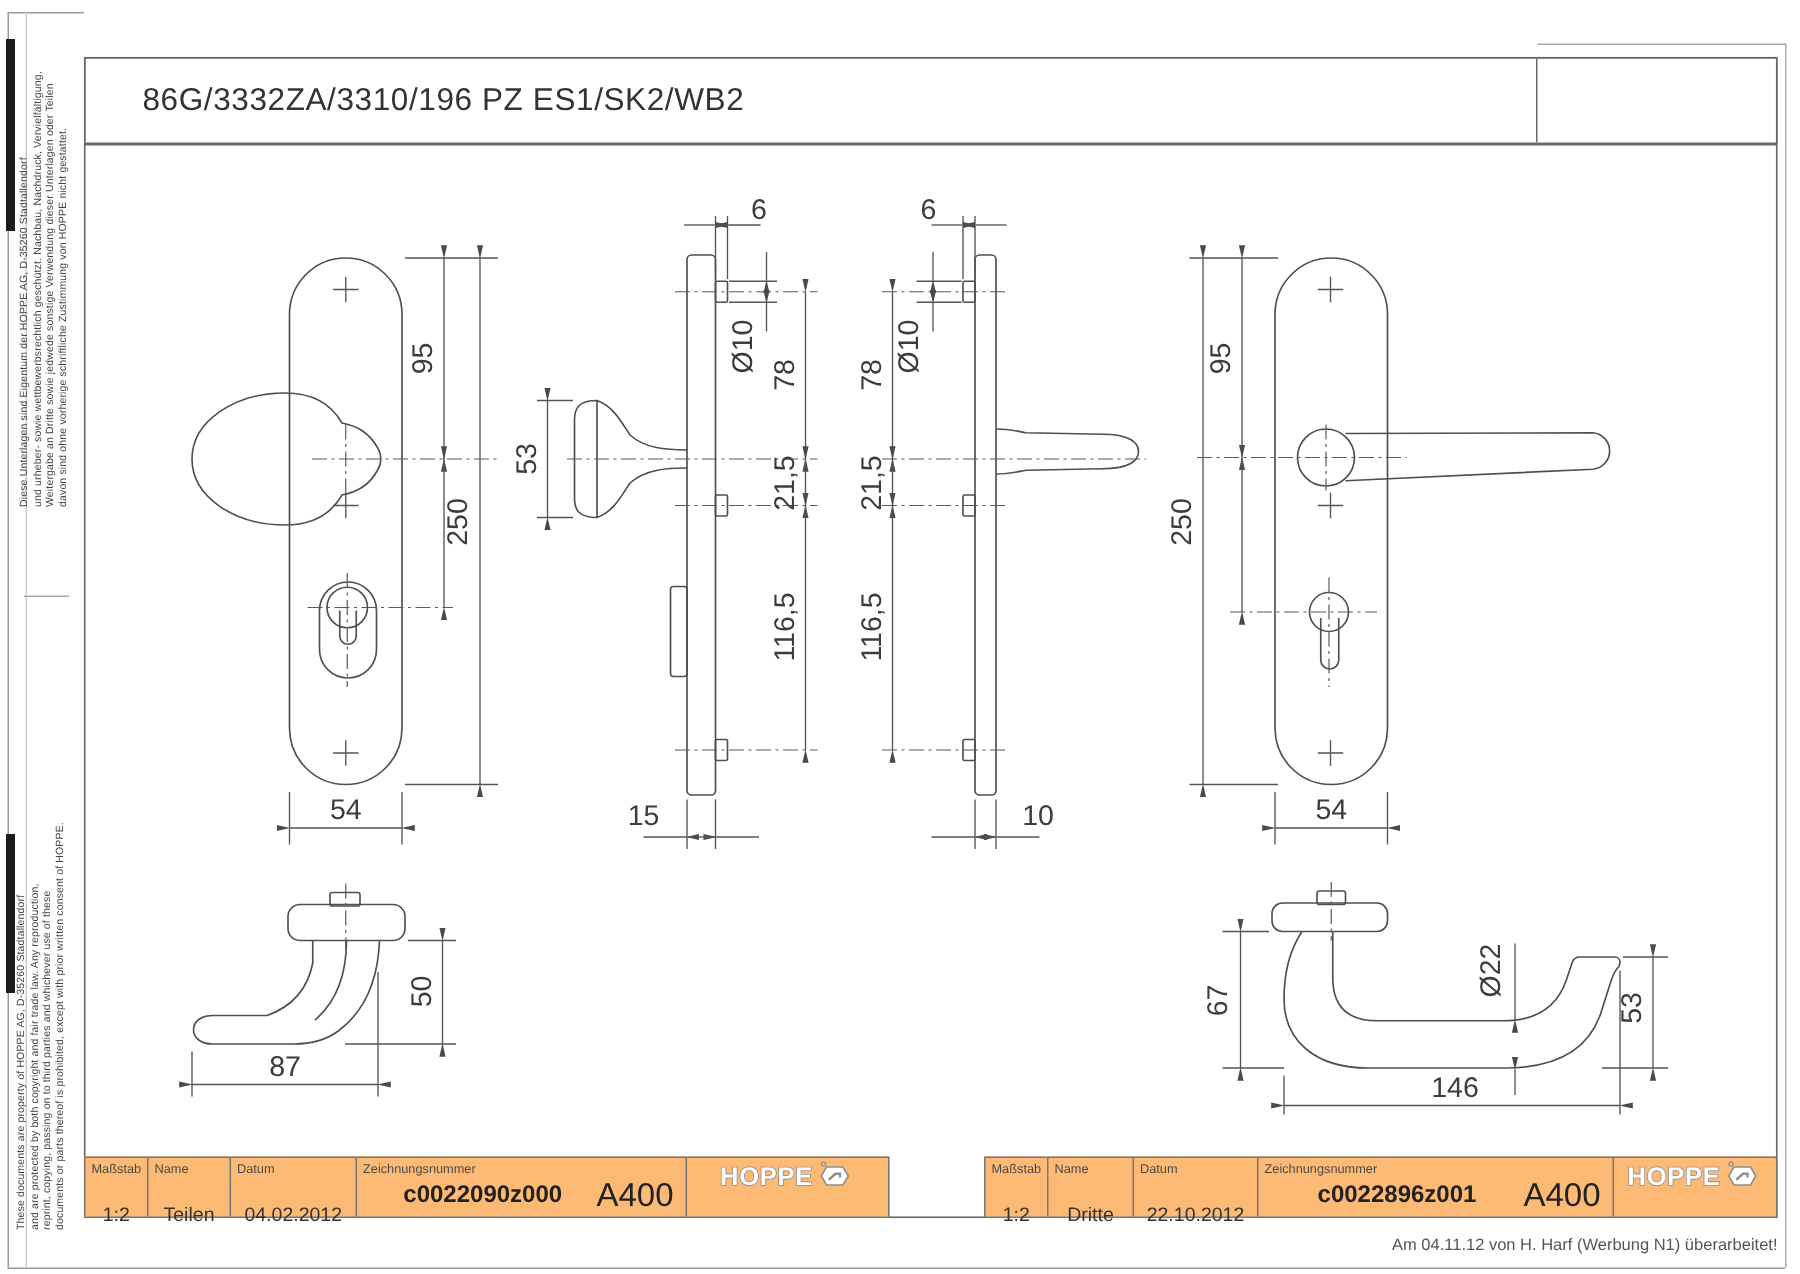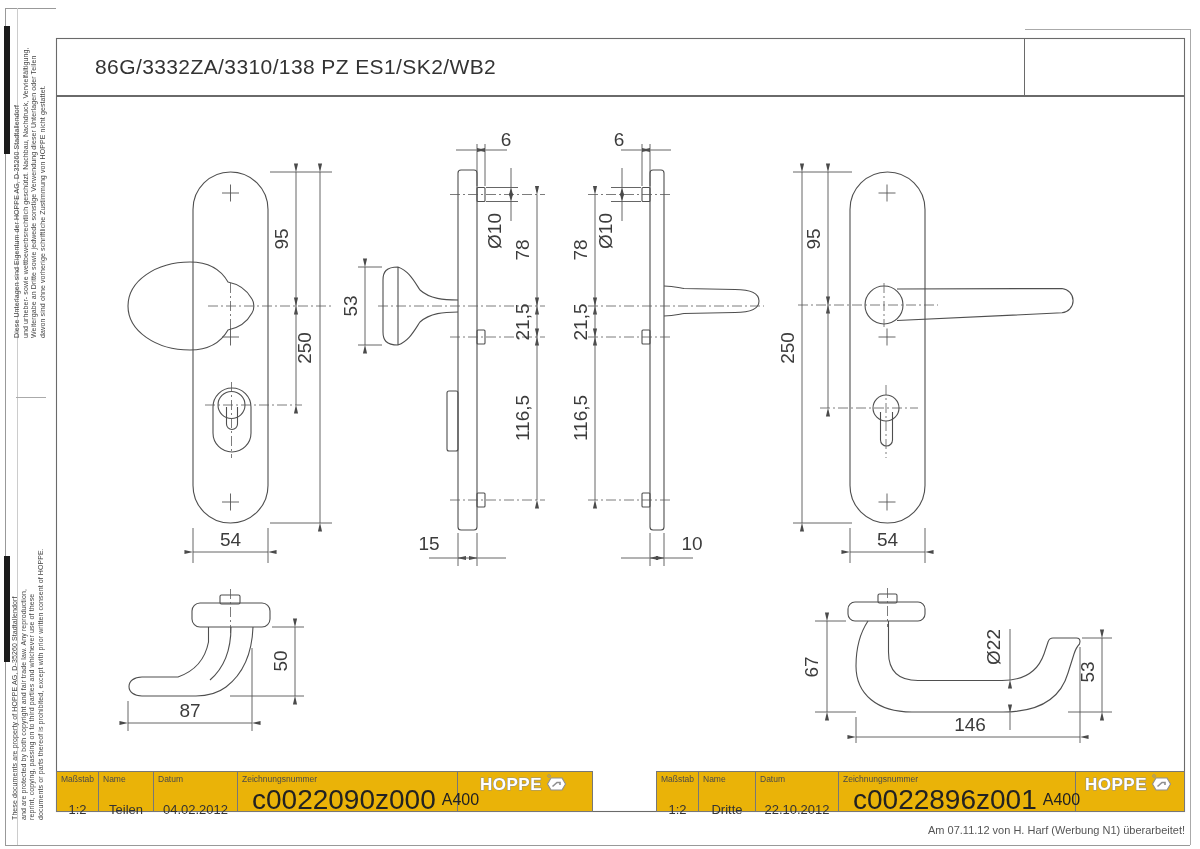--- a/index.html
+++ b/index.html
@@ -8,29 +8,29 @@
   .abs{position:absolute;}
   .hline{position:absolute;height:1px;background:#999;}
   .vline{position:absolute;width:1px;background:#999;}
   .edgebar{position:absolute;width:6px;background:#1c1c1c;}
   .note{position:absolute;transform-origin:0 0;transform:rotate(-90deg);
         font-size:7px;line-height:8.6px;color:#444;white-space:nowrap;letter-spacing:.1px;}
   .titlebar{position:absolute;left:56px;top:38px;width:1129px;height:58px;
             border:1.2px solid #6a6a6a;box-sizing:border-box;display:flex;align-items:center;}
   .titlebar .cap{padding-left:38px;font-size:21px;letter-spacing:.4px;color:#333;}
   .titlebar .endcell{position:absolute;right:0;top:0;height:100%;width:159px;border-left:1px solid #6a6a6a;}
-  .tblock{position:absolute;top:771px;height:41px;border:1px solid #777;background:#eab308;
+  .tblock{position:absolute;top:771px;height:41px;border:1px solid #777;background:#fdba74;
           box-sizing:border-box;display:flex;}
   .cell{border-right:1px solid #777;box-sizing:border-box;position:relative;}
   .cell:last-child{border-right:none;}
   .lbl{font-size:8.5px;color:#4a4a4a;padding:2px 0 0 4px;white-space:nowrap;}
   .val{text-align:center;font-size:13px;color:#333;margin-top:18px;white-space:nowrap;}
   .valrow{display:flex;align-items:center;padding:0 8px 0 14px;}
-  .dno{flex:1;text-align:center;font-size:28px;color:#222;}
-  .a4{font-size:16px;color:#222;padding-left:6px;}
+  .dno{flex:1;text-align:center;font-size:16px;color:#222;font-weight:bold;}
+  .a4{font-size:22px;color:#222;padding-left:6px;}
   .logocell{display:flex;align-items:flex-start;justify-content:center;}
   .footer{position:absolute;left:700px;top:824px;width:485px;text-align:right;
           font-size:11px;color:#555;}
   
   .pl{fill:none;stroke:#4f4f4f;stroke-width:1.1;}
   .dl{fill:none;stroke:#555;stroke-width:0.9;}
   .cl{fill:none;stroke:#5a5a5a;stroke-width:0.8;stroke-dasharray:10 3 2 3;}
   .cr{fill:none;stroke:#555;stroke-width:0.9;}
   text.dim{font-family:"Liberation Sans",sans-serif;font-size:19px;fill:#3c3c3c;}
   text.logotext{font-family:"Liberation Sans",sans-serif;font-weight:bold;font-size:17px;
@@ -194,21 +194,21 @@
       <line class="dl" x1="1102" y1="638" x2="1102" y2="712" marker-start="url(#ar)" marker-end="url(#ar)"></line>
       <line class="dl" x1="856" y1="737" x2="1080" y2="737" marker-start="url(#ar)" marker-end="url(#ar)"></line>
       <text class="dim" text-anchor="middle" transform="rotate(-90 818 667)" x="818" y="667">67</text>
       <text class="dim" text-anchor="middle" transform="rotate(-90 1000 647)" x="1000" y="647">Ø22</text>
       <text class="dim" text-anchor="middle" transform="rotate(-90 1094 672)" x="1094" y="672">53</text>
       <text class="dim" text-anchor="middle" x="970" y="731">146</text>
     </g>
   </svg>
 
   <div class="titlebar">
-    <div class="cap">86G/3332ZA/3310/138 PZ ES1/SK2/WB2</div>
+    <div class="cap">86G/3332ZA/3310/196 PZ ES1/SK2/WB2</div>
     <div class="endcell"></div>
   </div>
 
   <div class="tblock" style="left:56px;width:537px;">
     <div class="cell" style="width:42px;">
       <div class="lbl">Maßstab</div>
       <div class="val">1:2</div>
     </div>
     <div class="cell" style="width:55px;">
       <div class="lbl">Name</div>
@@ -258,15 +258,15 @@
     <div class="cell logocell" style="width:108px;">
       <svg width="94" height="24" viewBox="0 0 94 24">
         <text class="logotext" x="2" y="18">HOPPE</text>
         <path d="M73,6 L84,6 L87.5,12 L84,18 L73,18 L69.5,12 Z" fill="#fff" stroke="#8f8f8f" stroke-width="1.1"></path>
         <path d="M74.5,14.5 L79,10.5 L82,10.5 L82,13" fill="none" stroke="#8f8f8f" stroke-width="1.6"></path>
         <circle cx="71" cy="4" r="1.4" fill="none" stroke="#8f8f8f" stroke-width="0.8"></circle>
       </svg>
     </div>
   </div>
 
-  <div class="footer">Am 07.11.12 von H. Harf (Werbung N1) überarbeitet!</div>
+  <div class="footer">Am 04.11.12 von H. Harf (Werbung N1) überarbeitet!</div>
 
 </div>
 
 </body></html>

